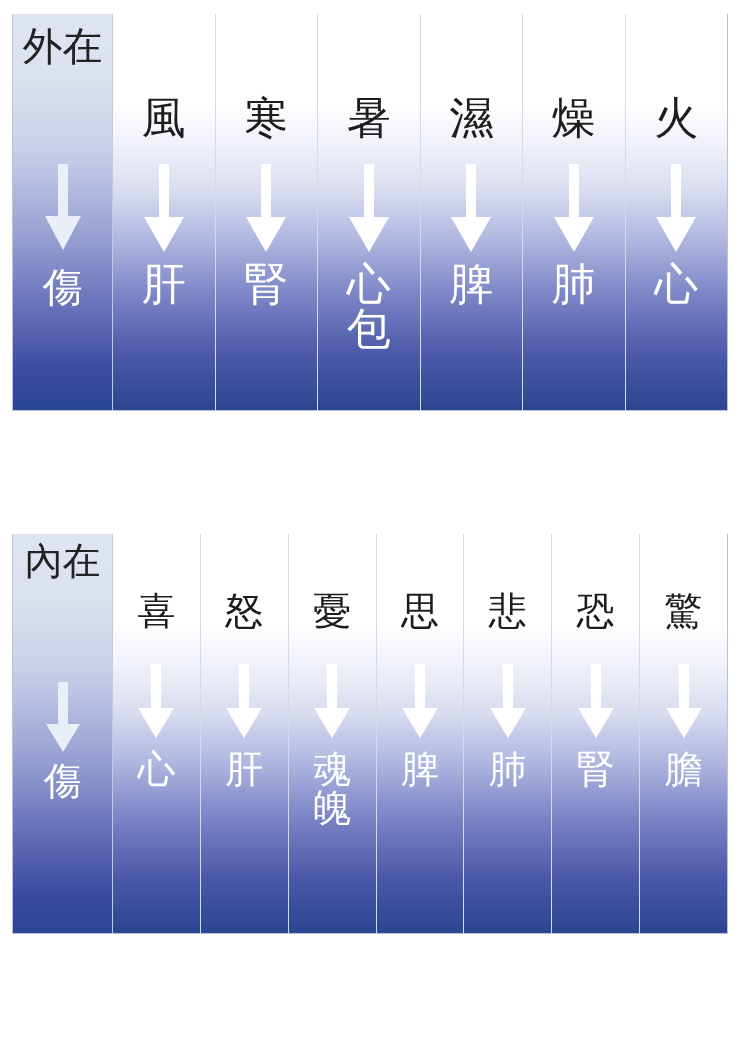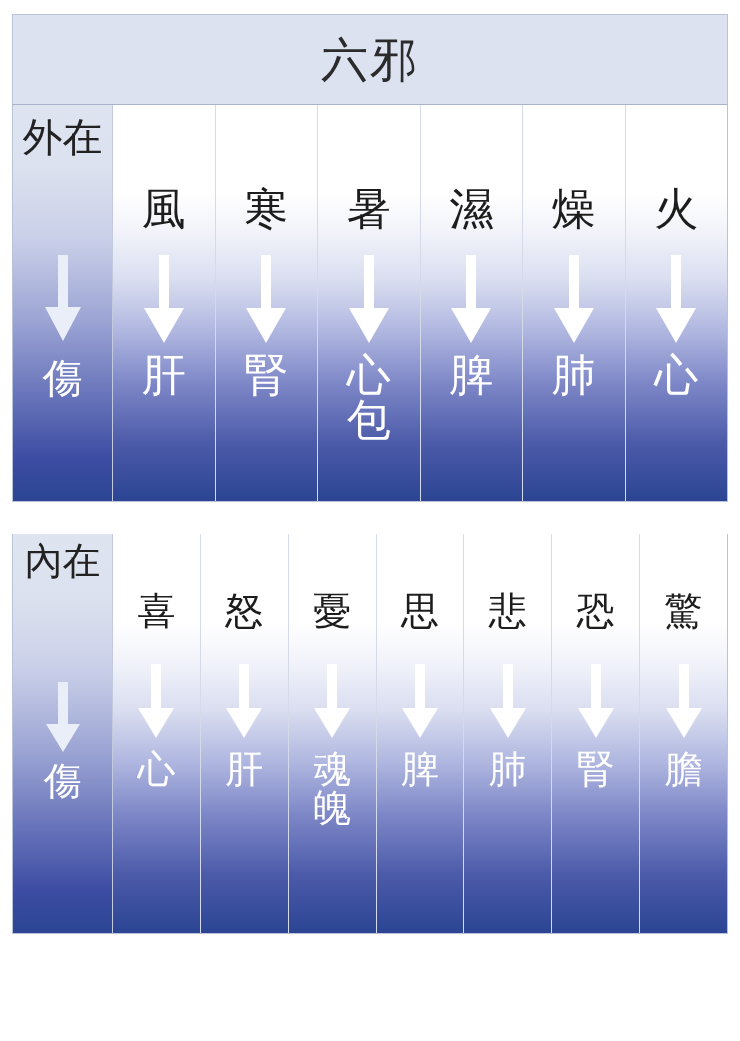--- a/index.html
+++ b/index.html
@@ -156,23 +156,20 @@
   #table-qiqing .label-top,
   #table-qiqing .label-bottom { font-size: 38px; }
 </style>
 </head>
 <body>
 
 <div class="page">
 
   <div class="tbl" id="table-liuxie">
 
-    <div class="tbl-header">
-      <div class="tbl-title cn">六邪</div>
-    </div>
 
     <div class="tbl-body">
 
       <div class="col-label">
         <span class="cn label-top">外在</span>
         <span class="arrow">
           <svg width="40" height="88" viewBox="0 0 40 88">
             <polygon points="15,0 25,0 25,52 38,52 20,86 2,52 15,52" fill="#eaeef8"></polygon>
           </svg>
         </span>

